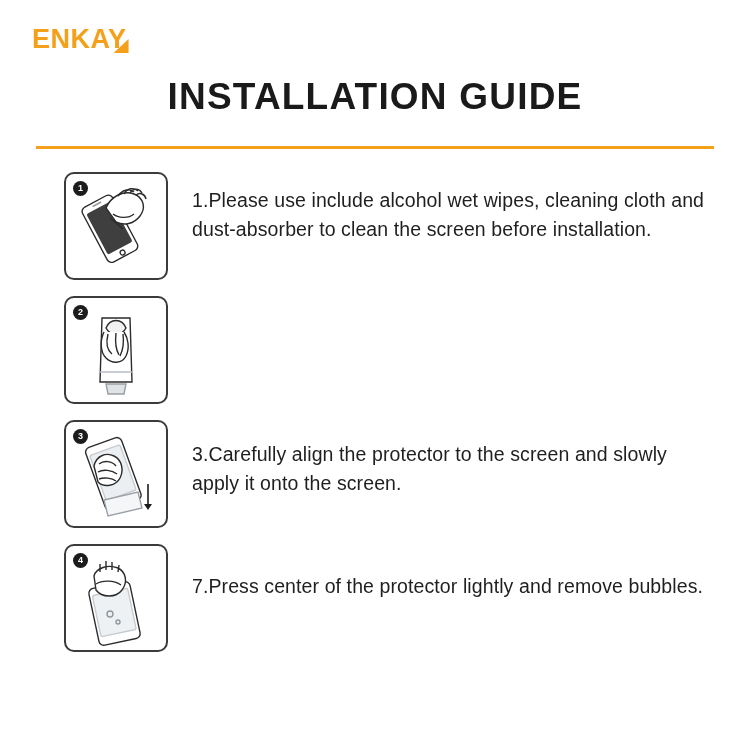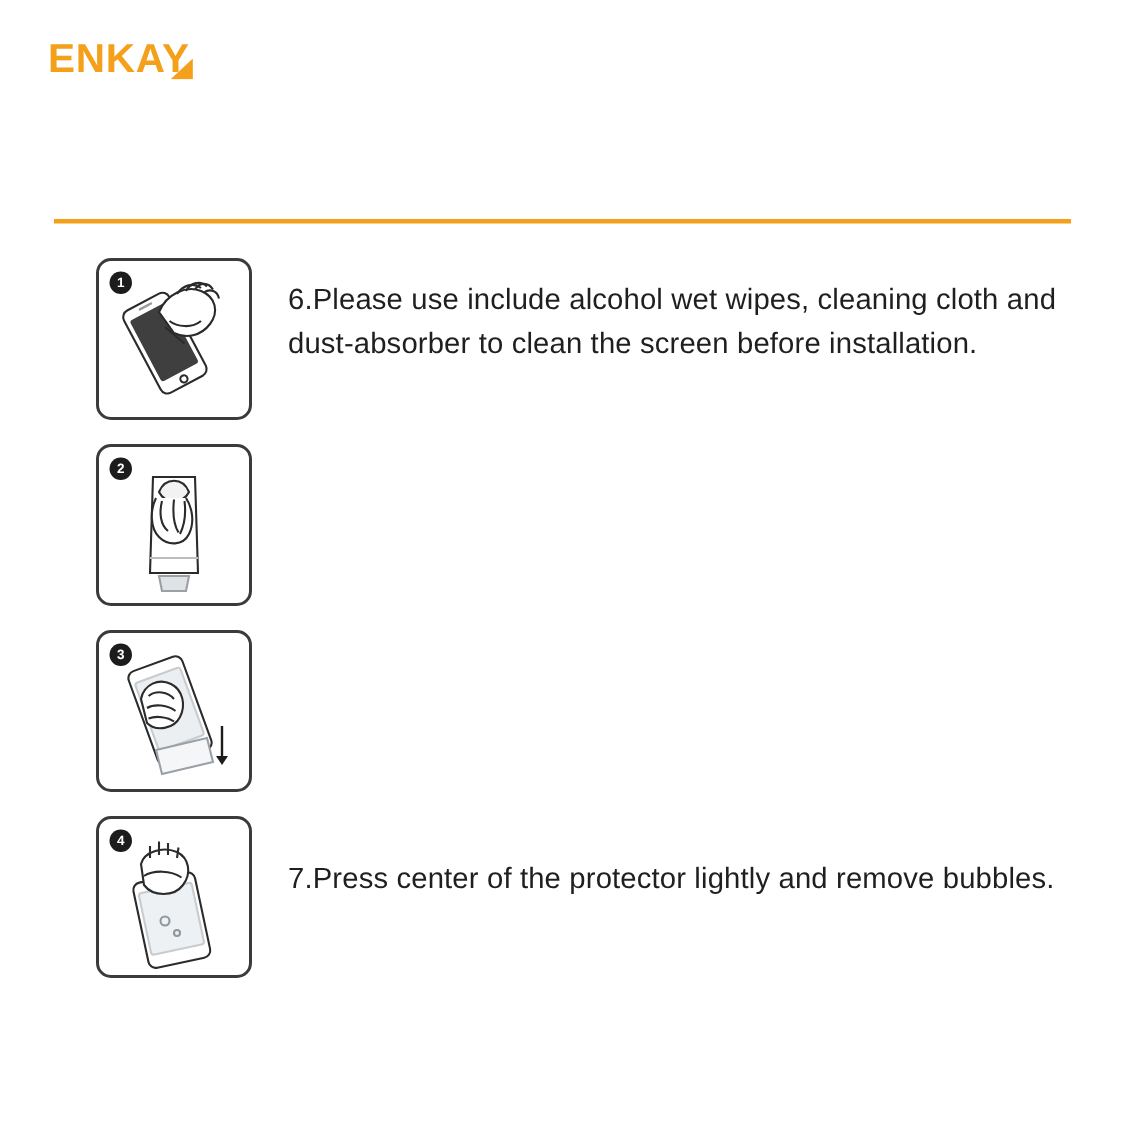--- a/index.html
+++ b/index.html
@@ -128,20 +128,21 @@
 </style>
 </head>
 <body>
 
 <div class="page">
 
   <div class="brand">
     <span>ENKAY</span><span class="brand-tail"></span>
   </div>
 
+  <div class="title">INSTALLATION GUIDE</div>
   <div class="rule"></div>
 
   <div class="steps">
 
     <div class="step step-1">
       <div class="thumb">
         <div class="badge">1</div>
         <svg width="100" height="104" viewBox="0 0 100 104">
           <g fill="none" stroke="#2b2b2b" stroke-width="1.4">
 
@@ -155,21 +156,21 @@
             <path d="M40 34 C45 22, 58 16, 68 20 C78 24, 80 34, 74 42 C68 50, 58 52, 50 48 Z" fill="#ffffff"></path>
             <path d="M52 22 C56 16, 63 14, 68 18"></path>
             <path d="M58 20 C61 14, 68 13, 72 17"></path>
             <path d="M64 19 C67 14, 73 14, 76 19"></path>
             <path d="M70 21 C74 18, 79 20, 80 25"></path>
             <path d="M47 40 C52 44, 62 45, 68 40"></path>
             <path d="M44 44 L57 55"></path>
           </g>
         </svg>
       </div>
-      <div class="step-text">6.Please use include alcohol wet wipes, cleaning cloth and dust-absorber to clean the screen before installation.</div>
+      <div class="step-text">1.Please use include alcohol wet wipes, cleaning cloth and dust-absorber to clean the screen before installation.</div>
     </div>
 
     <div class="step step-2">
       <div class="thumb">
         <div class="badge">2</div>
         <svg width="100" height="104" viewBox="0 0 100 104">
           <g fill="none" stroke="#2b2b2b" stroke-width="1.4">
 
             <path d="M36 20 L64 20 L66 84 L34 84 Z" fill="#ffffff"></path>
             <path d="M40 86 L60 86 L58 96 L42 96 Z" fill="#dfe3e6" stroke="#9aa0a6"></path>
@@ -202,20 +203,21 @@
             <path d="M32 50 C37 47, 46 48, 51 52"></path>
             <path d="M33 57 C38 55, 46 56, 50 59"></path>
 
             <path d="M38 78 L72 70 L76 86 L42 94 Z" fill="#f4f6f7" stroke="#9aa0a6"></path>
 
             <path d="M82 62 L82 86" stroke="#1c1c1c" stroke-width="1.6"></path>
             <path d="M78 82 L82 88 L86 82 Z" fill="#1c1c1c" stroke="none"></path>
           </g>
         </svg>
       </div>
+      <div class="step-text">3.Carefully align the protector to  the screen and slowly apply it onto the screen.</div>
     </div>
 
     <div class="step step-4">
       <div class="thumb">
         <div class="badge">4</div>
         <svg width="100" height="104" viewBox="0 0 100 104">
           <g fill="none" stroke="#2b2b2b" stroke-width="1.4">
 
             <g transform="rotate(-12 50 60)">
               <rect x="26" y="38" width="42" height="58" rx="5" fill="#ffffff"></rect>

